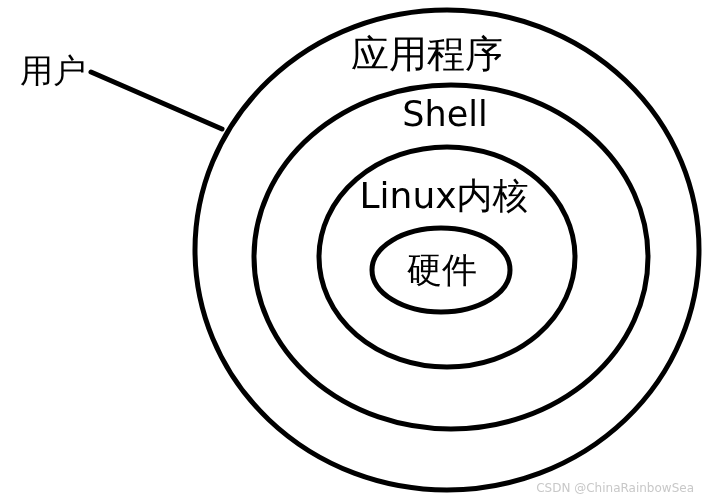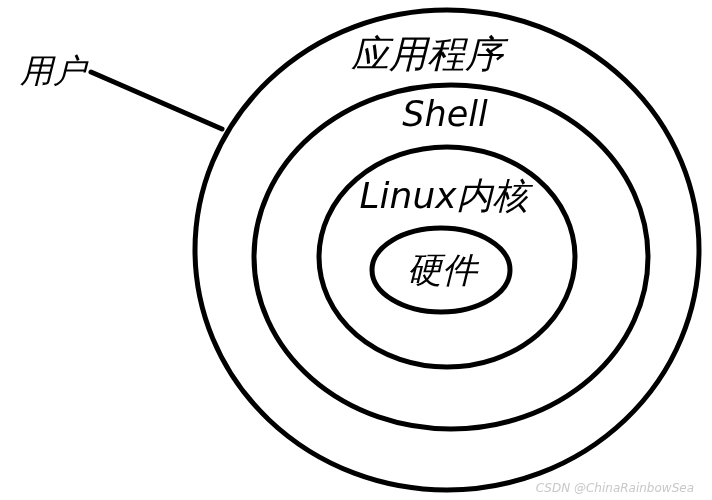--- a/index.html
+++ b/index.html
@@ -6,21 +6,20 @@
     margin: 0;
     padding: 0;
     background: #ffffff;
   }
   .canvas {
     position: relative;
     width: 712px;
     height: 500px;
     background: #ffffff;
     overflow: hidden;
-    font-style: italic;
   }
   svg text {
     font-family: "DejaVu Sans", "Liberation Sans", sans-serif;
   }
   .ring {
     fill: none;
     stroke-width: 5;
   }
   .pointer-line {
     stroke-width: 5;

